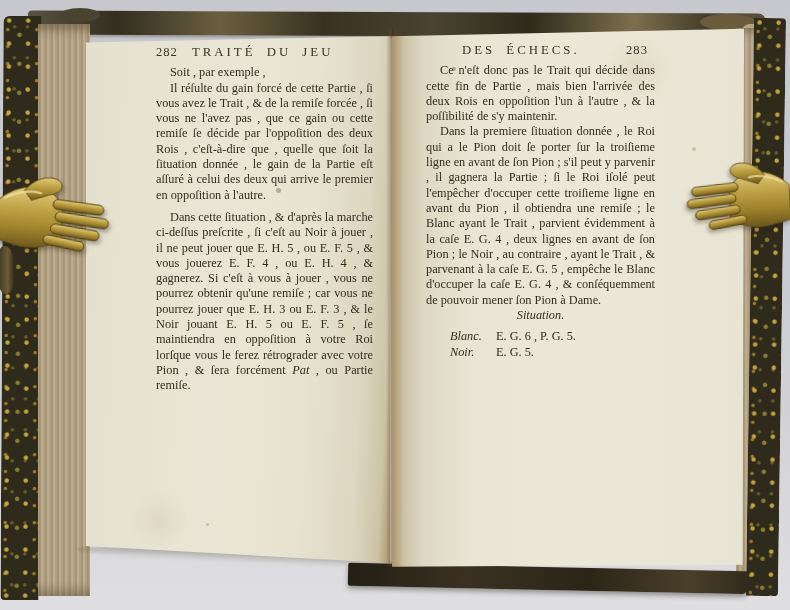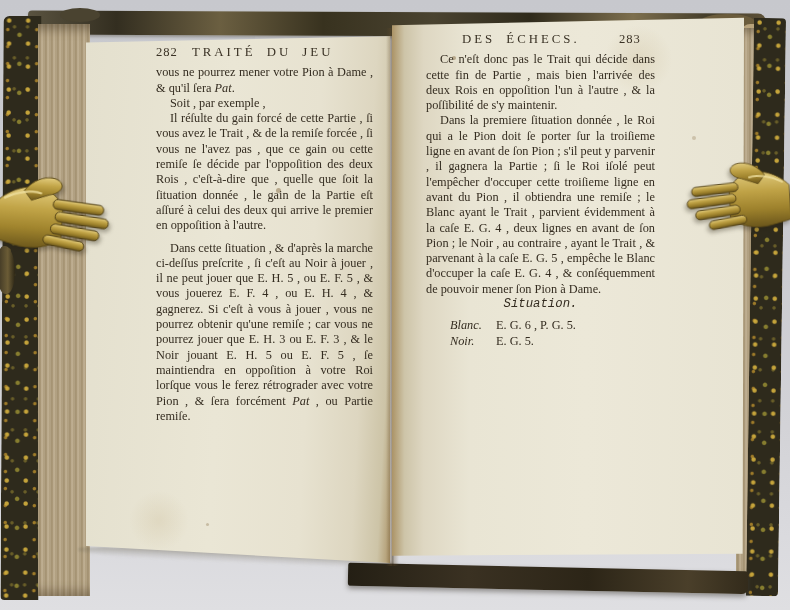--- a/index.html
+++ b/index.html
@@ -48,45 +48,45 @@
   }
   .page{position:absolute;}
   .page.left{
     left:86px;top:33px;width:304px;height:530px;
     background:
       radial-gradient(circle at 24% 92%,rgba(175,150,95,.14) 2px,transparent 30px),
       linear-gradient(93deg,#e4e0ce 0%,#eae6d5 45%,#e7e2d0 72%,#ddd6c0 88%,#cdc4a7 96%,#ac9468 100%);
     clip-path:polygon(0% 1.8%,100% 0.6%,100% 100%,0% 96.8%);
   }
   .page.right{
-    left:392px;top:16px;width:352px;height:542px;
+    left:392px;top:27px;width:352px;height:542px;
     background:
       radial-gradient(circle at 70% 8%,rgba(175,150,95,.16) 2px,transparent 34px),
       linear-gradient(90deg,#ab9366 0%,#cdc4a8 3.5%,#ded7c2 9%,#e9e5d4 22%,#ece8d8 55%,#e8e4d3 100%);
     clip-path:polygon(0% 1.7%,100% 0.3%,99.6% 99.2%,0% 99.6%);
   }
   .gutter{
     position:absolute;left:386px;top:28px;width:13px;height:538px;
     background:linear-gradient(90deg,transparent 0%,rgba(96,74,42,.38) 40%,rgba(58,44,24,.55) 52%,rgba(96,74,42,.30) 64%,transparent 100%);
   }
   .spot{position:absolute;border-radius:50%;background:#8a6f48;opacity:.5;}
   
   .text{position:absolute;color:#342c20;font-size:12.3px;line-height:15.3px;text-align:justify;}
   .page.left .text{left:70px;top:12px;width:217px;}
   .page.right .text{left:34px;top:16px;width:229px;}
   .header{display:flex;align-items:baseline;font-size:12.6px;margin-bottom:5px;color:#3a3225;}
   .pnum{width:36px;letter-spacing:1px;}
   .header .rtitle{flex:1;text-align:left;letter-spacing:3px;word-spacing:5px;font-size:12.8px;}
-  .page.right .pnum{text-align:left;}
+  .page.right .pnum{text-align:center;}
   .spacer{width:36px;}
   .text p{margin:0;text-indent:14px;}
   .text p.noindent{text-indent:0;}
   .moves{margin:6px 0 7px 24px;}
   .mrow .mlabel{display:inline-block;width:46px;font-style:italic;}
-  .situation{text-align:center;font-style:italic;margin:16px 0 12px;text-indent:0 !important;font-family:Liberation Mono, monospace;}
+  .situation{text-align:center;font-style:italic;margin:16px 0 12px;text-indent:0 !important;}
   
   .hand{position:absolute;filter:drop-shadow(2px 3px 2px rgba(40,35,20,.35));}
   .hand.left{left:-6px;top:167px;width:118px;height:94px;transform:rotate(4deg);}
   .hand.right{left:682px;top:153px;width:112px;height:86px;transform:scaleX(-1) rotate(3deg);}
   .clamp-knob{position:absolute;left:-3px;top:246px;width:18px;height:48px;background:linear-gradient(90deg,#3a3322,#6b5c36 60%,#2c2615);border-radius:40% 60% 50% 50%;}
 </style>
 </head>
 <body>
 
 <div class="photo">
@@ -104,21 +104,20 @@
   <div class="bottom-edge"></div>
 
   <div class="page left">
     <div class="spot" style="left:190px;top:155px;width:5px;height:5px;"></div>
     <div class="spot" style="left:120px;top:490px;width:3px;height:3px;opacity:.35;"></div>
     <div class="text">
       <div class="header">
         <span class="pnum">282</span>
         <span class="rtitle">TRAITÉ DU JEU</span>
       </div>
-      <p class="noindent"><span>vous ne pourrez mener votre Pion à Dame , &amp; qu'il ſera </span><i>Pat</i><span>.</span></p>
       <p>Soit , par exemple ,</p>
       <p>Il réſulte du gain forcé de cette Partie , ſi vous avez le Trait , &amp; de la remiſe forcée , ſi vous ne l'avez pas , que ce gain ou cette remiſe ſe décide par l'oppoſition des deux Rois , c'eſt-à-dire que , quelle que ſoit la ſituation donnée , le gain de la Partie eſt aſſuré à celui des deux qui arrive le premier en oppoſition à l'autre.</p>
       <div class="moves">
       </div>
       <p><span>Dans cette ſituation , &amp; d'après la marche ci-deſſus preſcrite , ſi c'eſt au Noir à jouer , il ne peut jouer que E. H. 5 , ou E. F. 5 , &amp; vous jouerez E. F. 4 , ou E. H. 4 , &amp; gagnerez. Si c'eſt à vous à jouer , vous ne pourrez obtenir qu'une remiſe ; car vous ne pourrez jouer que E. H. 3 ou E. F. 3 , &amp; le Noir jouant E. H. 5 ou E. F. 5 , ſe maintiendra en oppoſition à votre Roi lorſque vous le ferez rétrograder avec votre Pion , &amp; ſera forcément </span><i>Pat</i><span> , ou Partie remiſe.</span></p>
     </div>
   </div>
 
   <div class="gutter"></div>
 

